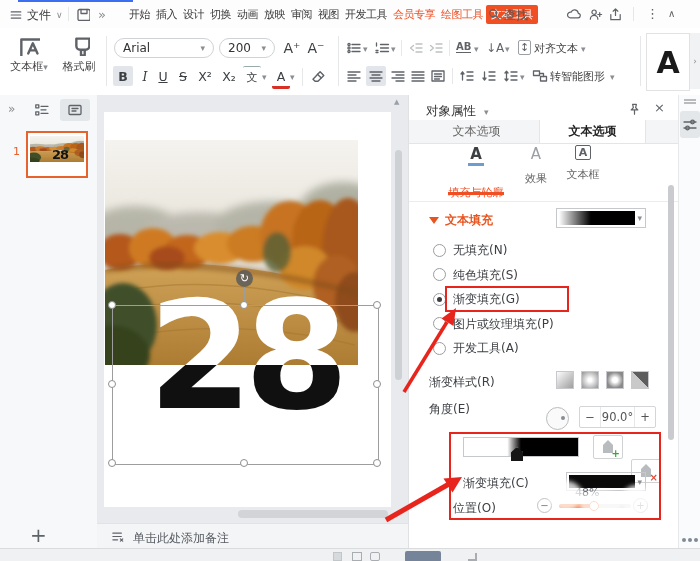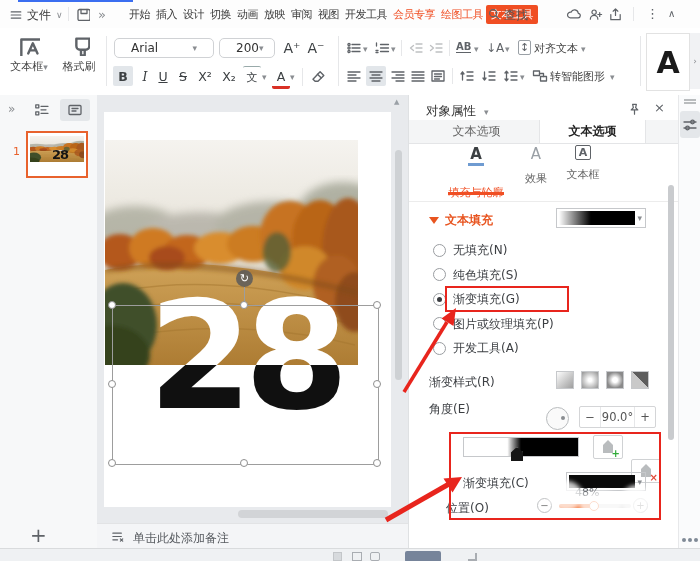--- a/index.html
+++ b/index.html
@@ -9,22 +9,22 @@
   .ic{stroke:#5f6368;fill:none;stroke-width:1.3;stroke-linecap:round;stroke-linejoin:round}
   
   .titlebar{left:0;top:0;width:700px;height:28px;background:#fdfdfd;border-bottom:1px solid #ebebeb}
   .mtab{display:inline-block;padding:0 3px;font-size:11px;color:#3a3a3a;letter-spacing:-0.5px;cursor:default}
   .mtab.orange{color:#f04e23}
   .mtab.active{background:#f04e23;color:#fff;border-radius:2px;padding:2px 5px}
   .titleicon{color:#5f6368;font-size:13px}
   
   .toolbar{left:0;top:28px;width:700px;height:67px;background:#fff;border-bottom:1px solid #dfe1e3}
   .bigbtn{width:46px;text-align:center;font-size:11px;color:#444}
-  .combo{border:1px solid #d0d2d5;border-radius:5px;background:#fff;font-size:12px;color:#333;
-         display:flex;align-items:center;padding:0 16px;height:20px;box-sizing:border-box}
+  .combo{border:1px solid #d0d2d5;border-radius:10px;background:#fff;font-size:12px;color:#333;
+         display:flex;align-items:center;padding:0 8px;height:20px;box-sizing:border-box}
   .combo .car{margin-left:auto;color:#8a8d91;font-size:9px}
   .tbtn{display:inline-flex;align-items:center;justify-content:center;height:20px;min-width:18px;
         font-size:12.5px;color:#3c4043;border-radius:2px;vertical-align:top}
   .tbtn.on{background:#e2e6ea}
   .sep{width:1px;background:#e6e7e9}
   .car{color:#8a8d91;font-size:9px}
   
   .slidepanel{left:0;top:95px;width:97px;height:453px;background:#f7f8f9;border-right:1px solid #e3e4e6}
   
   .canvasarea{left:97px;top:95px;width:311px;height:453px;background:#e8eaed;overflow:hidden}
@@ -485,21 +485,21 @@
       <div class="stopglyph"></div>
       <span class="badge" style="color:#e04b3a">×</span>
     </div>
 
     <span class="ab rlabel" style="left:54px;top:380px">渐变填充(C)</span>
     <div class="ab swatchbox" style="left:157px;top:377px;width:80px;height:19px;display:flex">
       <div style="flex:1;margin:2px;background:#0a0a0a"></div>
       <span class="car" style="margin:4px 3px 0 0">▾</span>
     </div>
 
-    <span class="ab rlabel" style="left:37px;top:405px">位置(O)</span>
+    <span class="ab rlabel" style="left:44px;top:405px">位置(O)</span>
     <div class="ab" style="left:128px;top:403px;width:15px;height:15px;border:1px solid #c0c2c4;border-radius:50%;box-sizing:border-box;text-align:center;line-height:13px;font-size:10px;color:#777">−</div>
     <div class="ab" style="left:150px;top:409px;width:72px;height:4px;background:#e0e0e0;border-radius:2px">
       <div style="position:absolute;left:0;top:0;width:34px;height:4px;background:#f2641e;border-radius:2px"></div>
       <div style="position:absolute;left:30px;top:-3px;width:10px;height:10px;border-radius:50%;background:#fff;border:1.5px solid #f2641e;box-sizing:border-box"></div>
     </div>
     <span class="ab" style="left:166px;top:391px;font-size:11px;color:#5c6066">48%</span>
     <div class="ab" style="left:224px;top:403px;width:15px;height:15px;border:1px solid #c0c2c4;border-radius:50%;box-sizing:border-box;text-align:center;line-height:13px;font-size:10px;color:#777">+</div>
 
     <div class="ab wmark" style="left:140px;top:386px;width:34px;height:30px"></div>
     <div class="ab wmark" style="left:170px;top:396px;width:44px;height:26px"></div>

